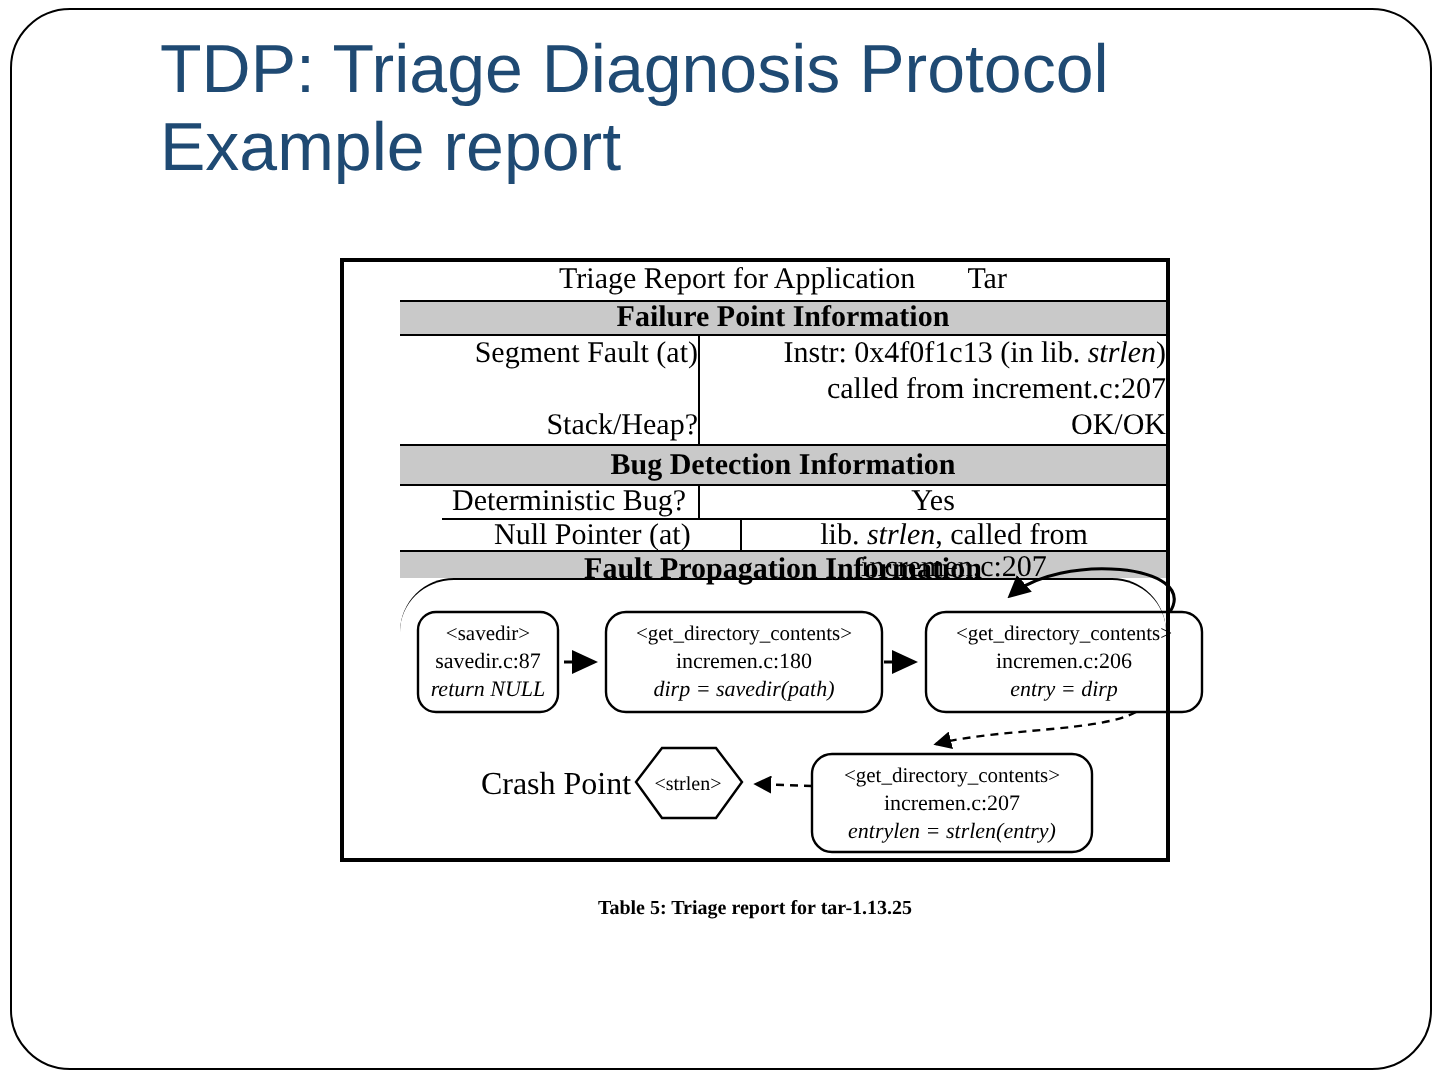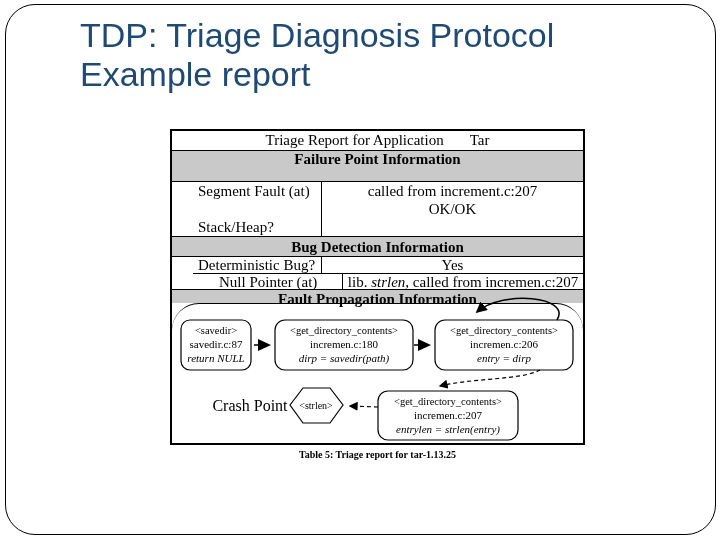--- a/index.html
+++ b/index.html
@@ -14,34 +14,35 @@
   .slide-title{
     position:absolute;left:80px;top:16px;width:580px;
     font-size:34px;line-height:39px;color:#1F4A73;font-weight:400;
   }
   
   .fig-table{
     position:absolute;left:170px;top:129px;width:415px;
     border:2px solid #000;box-sizing:border-box;
     font-family:"Liberation Serif","DejaVu Serif",serif;font-size:15px;color:#000;
     background:#fff;
+    padding-left:28px;
   }
   .trow{border-top:1px solid #000;box-sizing:border-box;}
   .trow:first-child{border-top:none;}
   .r-app{height:19px;line-height:19px;display:flex;justify-content:center;gap:26px;}
   .band{background:#C9C9C9;font-weight:bold;text-align:center;}
-  .r-band1{height:31px;line-height:17px;}
+  .r-band1{height:17px;line-height:17px;}
   .r-band2{height:20px;line-height:20px;}
   .r-band3{height:14px;line-height:19px;}
   .r-seg{height:55px;display:flex;}
   .r-det{height:17px;line-height:17px;display:flex;}
   .r-null{height:16px;line-height:16px;display:flex;margin-left:21px;}
   .lcell{width:150px;border-right:1px solid #000;box-sizing:border-box;padding-left:26px;}
   .rcell{flex:1;text-align:center;}
-  .ln{height:18px;line-height:18px;}
+  .ln{height:18px;line-height:18px;text-align:right;}
   .it{font-style:italic;}
   .r-diag{height:140px;position:relative;border-radius:27px;}
   .diagram-svg{position:absolute;left:0;top:0;overflow:visible;}
   .diagram-svg text{font-family:"Liberation Serif","DejaVu Serif",serif;fill:#000;}
   .bx{fill:none;stroke:#000;stroke-width:1.2;}
   .arrline{stroke:#000;stroke-width:1.5;fill:none;}
   .dash{stroke:#000;stroke-width:1.2;fill:none;stroke-dasharray:4 3;}
   .fig-caption{
     position:absolute;left:170px;top:449px;width:415px;text-align:center;
     font-family:"Liberation Serif","DejaVu Serif",serif;font-weight:bold;font-size:10px;color:#000;
@@ -66,20 +67,21 @@
 
   <div class="trow band r-band1">Failure Point Information</div>
 
   <div class="trow r-seg">
     <div class="lcell">
       <div class="ln">Segment Fault (at)</div>
       <div class="ln"></div>
       <div class="ln">Stack/Heap?</div>
     </div>
     <div class="rcell">
+      <div class="ln"><span>Instr: 0x4f0f1c13 (in lib. </span><span class="it">strlen</span><span>)</span></div>
       <div class="ln">called from increment.c:207</div>
       <div class="ln">OK/OK</div>
     </div>
   </div>
 
   <div class="trow band r-band2">Bug Detection Information</div>
 
   <div class="trow r-det">
     <div class="lcell">Deterministic Bug?</div>
     <div class="rcell">Yes</div>

